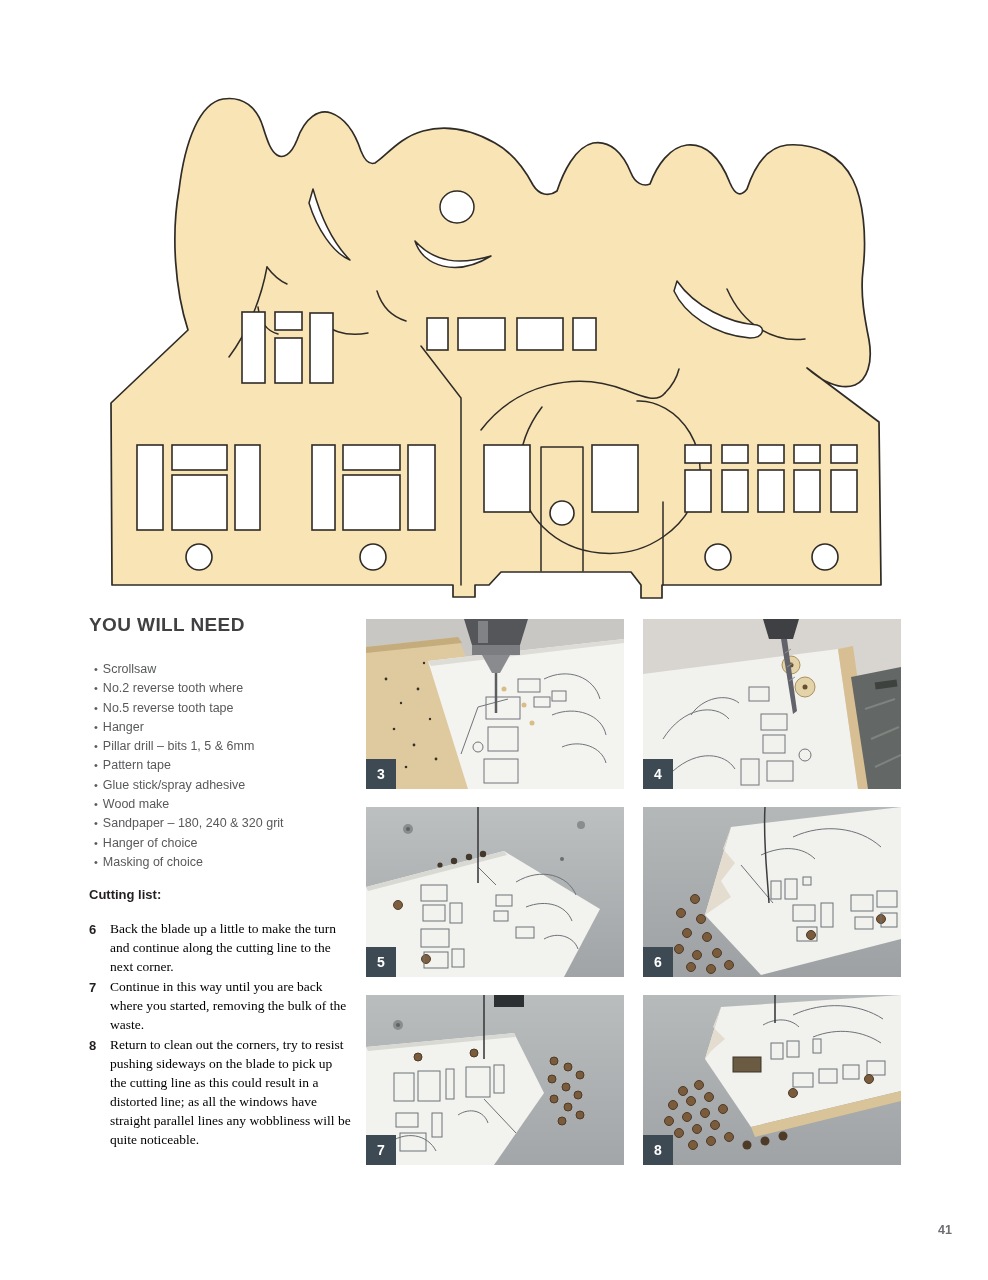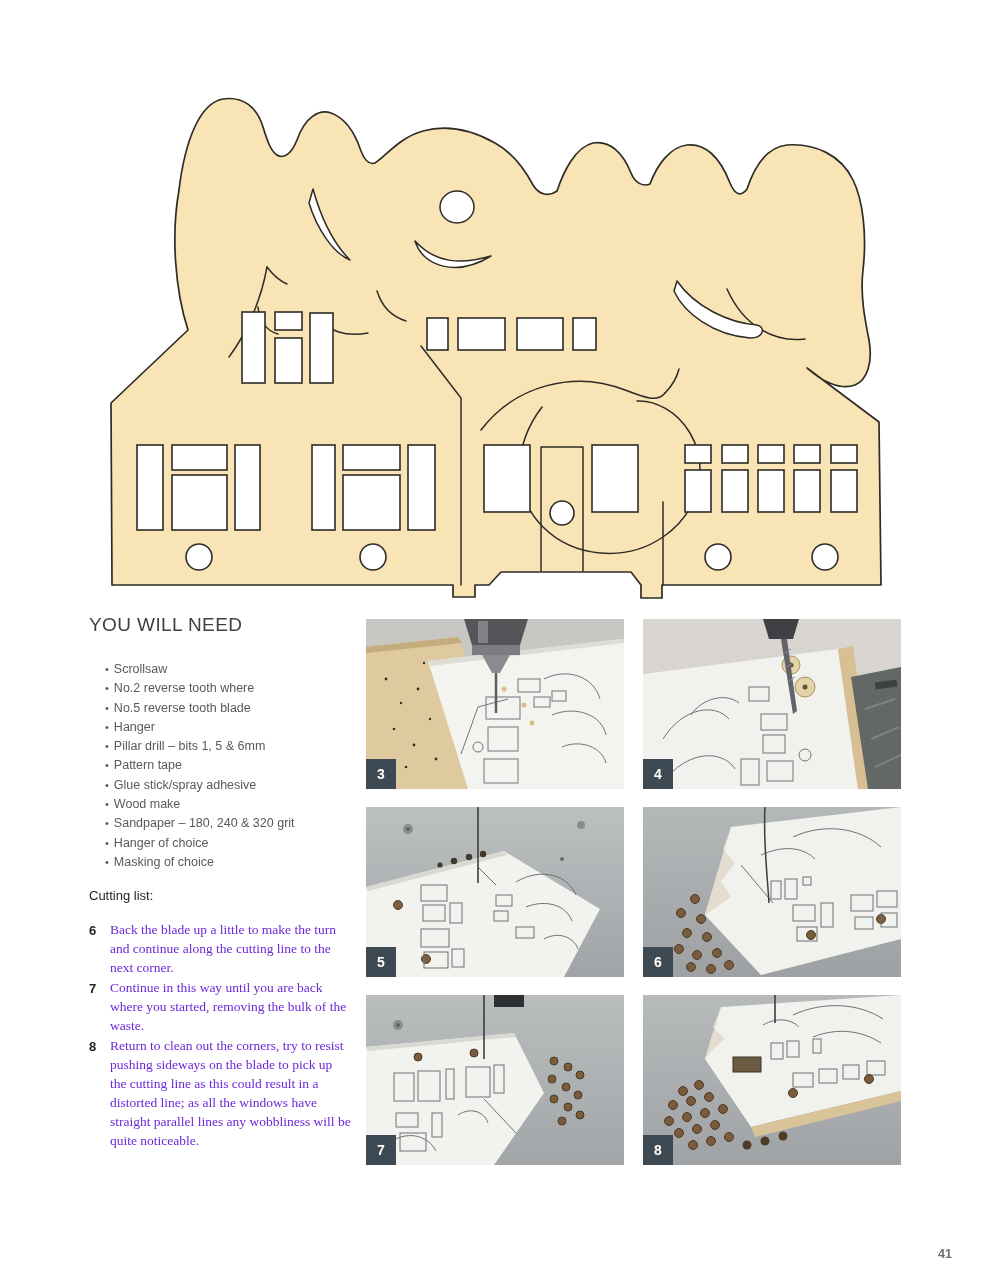--- a/index.html
+++ b/index.html
@@ -5,50 +5,50 @@
   html,body{margin:0;padding:0;}
   body{
     width:988px;height:1280px;position:relative;background:#ffffff;
     font-family:"Liberation Sans", sans-serif;overflow:hidden;
   }
   
   .pattern-wrap{position:absolute;left:105px;top:85px;width:780px;height:515px;}
   
   .left-col{position:absolute;left:89px;top:614px;width:262px;color:#58595b;}
   .need-heading{
-    font-size:19px;font-weight:400;color:#414042;letter-spacing:.4px;margin:0 0 24px 0;
-  }
-  .need-list{list-style:none;margin:16px;padding:0;font-size:12.5px;line-height:19.3px;color:#58595b;}
+    font-size:19px;font-weight:700;color:#414042;letter-spacing:.4px;margin:0 0 24px 0;
+  }
+  .need-list{list-style:none;margin:5px;padding:0;font-size:12.5px;line-height:19.3px;color:#58595b;}
   .need-list li::before{content:"\2022";margin-right:5px;font-size:11px;}
   .cutting-block{margin-top:15px;}
-  .cutting-heading{font-size:13px;font-weight:normal;color:#231f20;margin:0 0 5px 0;}
+  .cutting-heading{font-size:13px;font-weight:bold;color:#231f20;margin:0 0 5px 0;}
   .steps{margin-top:17px;}
   .step{display:flex;margin:0 0 1px 0;}
   .step-num{
     flex:0 0 21px;font-weight:bold;font-size:13px;color:#231f20;line-height:19px;padding-top:1px;
   }
   .step-text{
-    flex:1;font-family:"Liberation Serif", serif;font-size:13.5px;line-height:19px;color:#6d28d9;
+    flex:1;font-family:"Liberation Serif", serif;font-size:13.5px;line-height:19px;color:#000000;
   }
   
   .photo-grid{
     position:absolute;left:366px;top:619px;
     display:grid;grid-template-columns:258px 258px;grid-auto-rows:170px;
     column-gap:19px;row-gap:18px;
   }
   .photo{position:relative;overflow:hidden;background:#aeb2b4;}
   .photo svg{display:block;}
   .badge{
     position:absolute;left:0;bottom:0;width:30px;height:30px;background:#3e4a53;
     color:#fff;font-size:14px;font-weight:bold;display:flex;align-items:center;justify-content:center;
   }
   
   .page-num{
     position:absolute;left:928px;top:1223px;width:24px;text-align:right;
-    font-size:12.5px;font-weight:bold;color:#6d6e71;margin-top:24px;
+    font-size:12.5px;font-weight:bold;color:#6d6e71;
   }
 </style>
 </head>
 <body>
 
 <div class="pattern-wrap">
 <svg width="780" height="515" viewBox="0 0 780 515" xmlns="http://www.w3.org/2000/svg">
 
   <path fill="#f9e4b6" stroke="#2f2b26" stroke-width="1.7" stroke-linejoin="round" d="
     M 7,500 L 6,318 L 83,245
@@ -146,21 +146,21 @@
     <circle cx="720" cy="472" r="13"></circle>
   </g>
 </svg>
 </div>
 
 <div class="left-col">
   <h2 class="need-heading">YOU WILL NEED</h2>
   <ul class="need-list">
     <li>Scrollsaw</li>
     <li>No.2 reverse tooth where</li>
-    <li>No.5 reverse tooth blade</li>
+    <li>No.5 reverse tooth tape</li>
     <li>Hanger</li>
     <li>Pillar drill – bits 1, 5 &amp; 6mm</li>
     <li>Pattern tape</li>
     <li>Glue stick/spray adhesive</li>
     <li>Wood make</li>
     <li>Sandpaper – 180, 240 &amp; 320 grit</li>
     <li>Hanger of choice</li>
     <li>Masking of choice</li>
   </ul>
   <div class="cutting-block">

